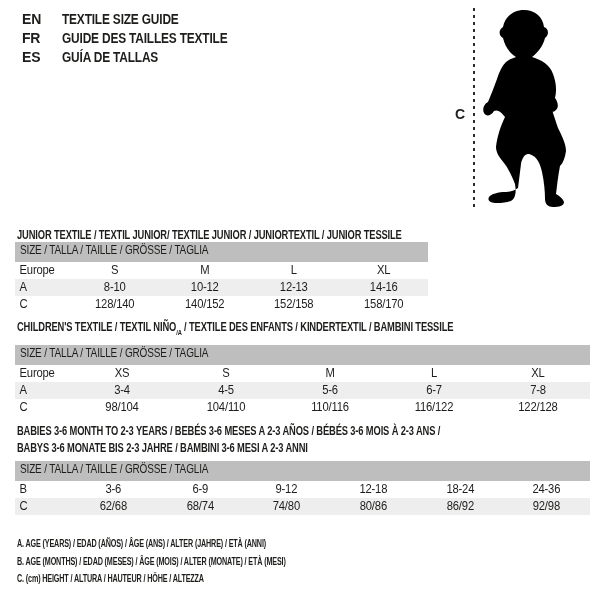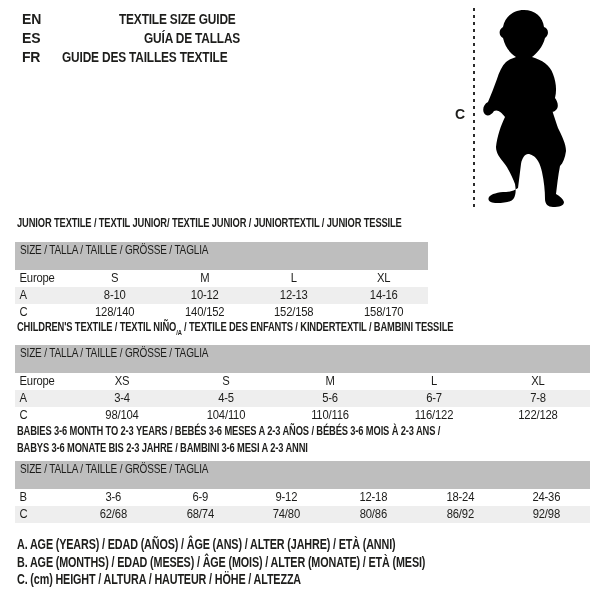--- a/index.html
+++ b/index.html
@@ -6,74 +6,74 @@
   body {
     width:600px; height:600px; position:relative;
     background:#ffffff; color:#1d1d1b;
     font-family:"Liberation Sans", sans-serif;
     letter-spacing:-0.2px;
     overflow:hidden;
   }
 
   
   .langs { position:absolute; left:22px; top:10px; font-weight:bold; font-size:14px; line-height:19px; }
-  .lang-row { display:flex; white-space:nowrap;justify-content:space-between; }
+  .lang-row { display:flex; white-space:nowrap; }
   .lang-code { width:40px; }
   .lang-label { display:inline-block; transform:scaleX(0.85); transform-origin:0 50%; }
 
   
   .fig-line {
     position:absolute; left:473px; top:8px; width:2px; height:199px;
     background:repeating-linear-gradient(to bottom, #2b2b2b 0 3px, transparent 3px 7px);
   }
   .fig-label { position:absolute; left:455px; top:106px; font-weight:bold; font-size:14px; }
   .baby-svg { position:absolute; left:479px; top:6px; }
 
   
   .sec-title { position:absolute; left:17px; font-weight:bold; font-size:13px; line-height:17px; white-space:nowrap; }
   .sec-title .tline { transform:scaleX(0.72); transform-origin:0 50%; white-space:nowrap; }
-  #title-junior   { top:214px; }
+  #title-junior   { top:226px; }
   #title-children { top:318px; }
   #title-babies   { top:422px; }
   .size-sub { font-size:8px; }
 
   
   .size-table { position:absolute; left:15px; font-size:12.5px; }
   #table-junior   { top:242px; width:413px; }
   #table-children { top:345px; width:575px; }
   #table-babies   { top:461px; width:575px; }
   .t-head {
-    background:#bebebe; height:28px; line-height:16px;
+    background:#bebebe; height:20px; line-height:16px;
     padding-left:5px; box-sizing:border-box; white-space:nowrap;
   }
   .t-head > span { display:inline-block; transform:scaleX(0.8); transform-origin:0 50%; }
   .t-row { display:flex; height:17px; line-height:17px; }
   .t-row.shaded { background:#eeeeee; }
   .t-label { width:55px; padding-left:5px; box-sizing:border-box; transform:scaleX(0.9); transform-origin:0 50%; }
   .t-cell  { flex:1; text-align:center; transform:scaleX(0.9); transform-origin:50% 50%; }
 
   
-  .legend { position:absolute; left:17px; top:535px; font-weight:bold; font-size:15px; line-height:17.5px; }
+  .legend { position:absolute; left:17px; top:535px; font-weight:bold; font-size:10px; line-height:17.5px; }
   .legend-line { transform:scaleX(0.72); transform-origin:0 50%; white-space:nowrap; }
 </style>
 </head>
 <body>
 
 <div class="langs">
   <div class="lang-row">
     <span class="lang-code">EN</span>
     <span class="lang-label">TEXTILE SIZE GUIDE</span>
   </div>
   <div class="lang-row">
+    <span class="lang-code">FR</span>
+    <span class="lang-label">GUIDE DES TAILLES TEXTILE</span>
+  </div>
+  <div class="lang-row">
     <span class="lang-code">ES</span>
     <span class="lang-label">GUÍA DE TALLAS</span>
-  </div>
-  <div class="lang-row">
-    <span class="lang-code">FR</span>
-    <span class="lang-label">GUIDE DES TAILLES TEXTILE</span>
   </div>
 </div>
 
 <div class="fig-line"></div>
 <div class="fig-label">C</div>
 <svg class="baby-svg" width="113" height="204" viewBox="0 0 113 204">
   <path fill="#000000" d="
     M45,4
     C56,4 64,11 65,21
     C69,22 71,28 66,32

